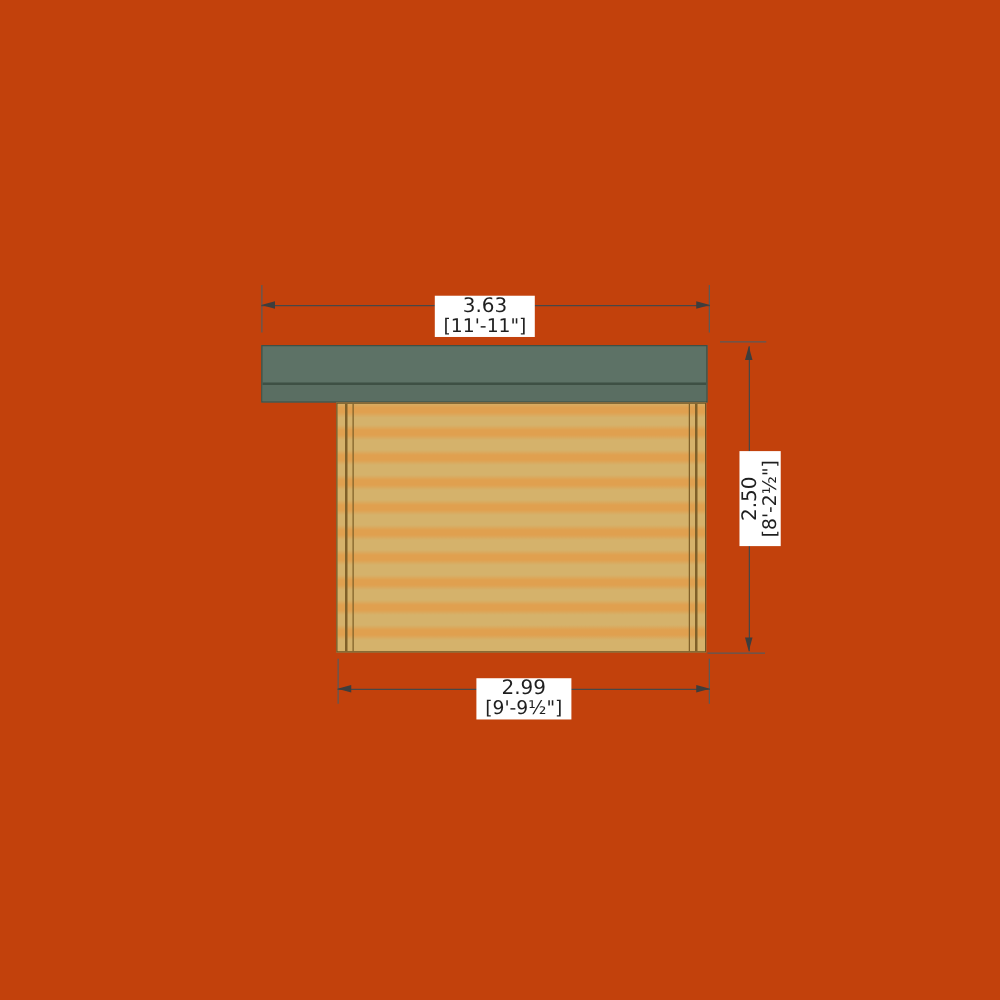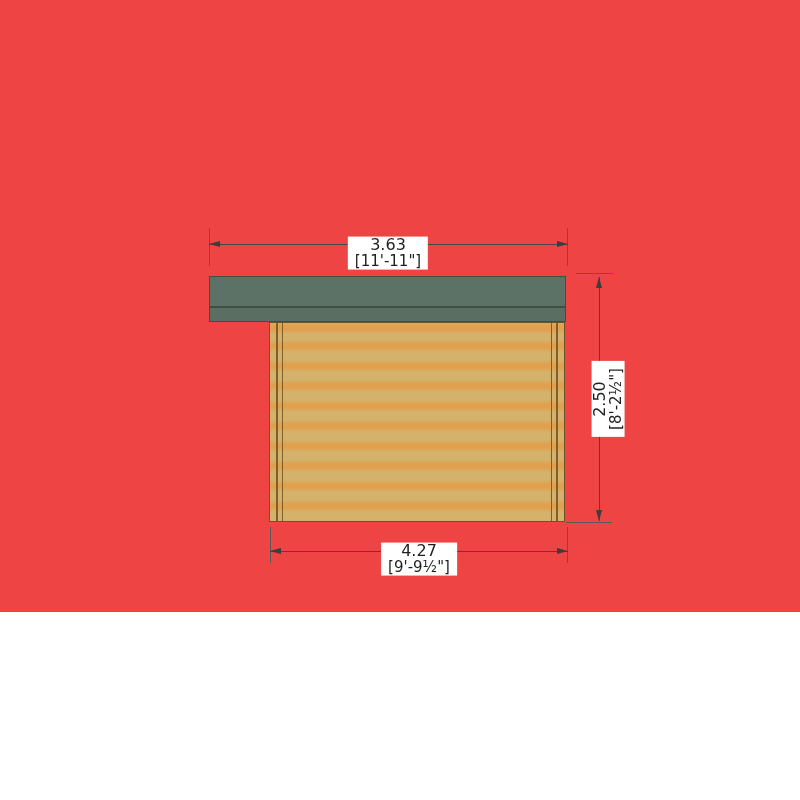--- a/index.html
+++ b/index.html
@@ -1,17 +1,17 @@
 <!DOCTYPE html>
 <html><head>
 <meta charset="utf-8">
 <style>
   html,body{margin:0;padding:0;background:#ffffff;}
   .canvas{
-    position:relative;width:800px;height:612px;background:#ef4444;overflow:hidden;
+    position:relative;width:800px;height:800px;background:#c2410c;overflow:hidden;
     font-family:"DejaVu Sans","Liberation Sans",sans-serif;color:#1f1f1f;
   }
   
   .roof{
     position:absolute;left:209px;top:276px;width:357px;height:46px;
     background:#5d7266;border:1px solid #3f4f45;box-sizing:border-box;
   }
   .roof-fascia{
     position:absolute;left:0;right:0;bottom:0;height:13px;background:#5a6e62;
     border-top:2px solid #3e5044;
@@ -97,19 +97,19 @@
     </div>
   </div>
 
   <div>
     <div class="ext v" style="left:270px;top:527px;height:36px;"></div>
     <div class="ext v" style="left:567px;top:527px;height:36px;"></div>
     <div class="dl h" style="left:270px;top:551px;width:298px;"></div>
     <div class="arr left" style="left:270px;top:548px;"></div>
     <div class="arr right" style="left:557px;top:548px;"></div>
     <div class="dim-label" style="left:419px;top:559px;">
-      <span class="dim-metric">4.27</span>
+      <span class="dim-metric">2.99</span>
       <span class="dim-imperial">[9'-9½"]</span>
     </div>
   </div>
 
 
 </div>
 
 </body></html>

